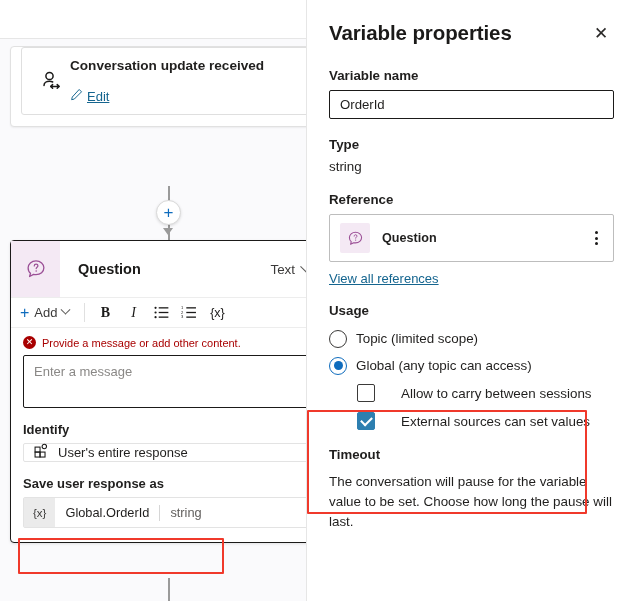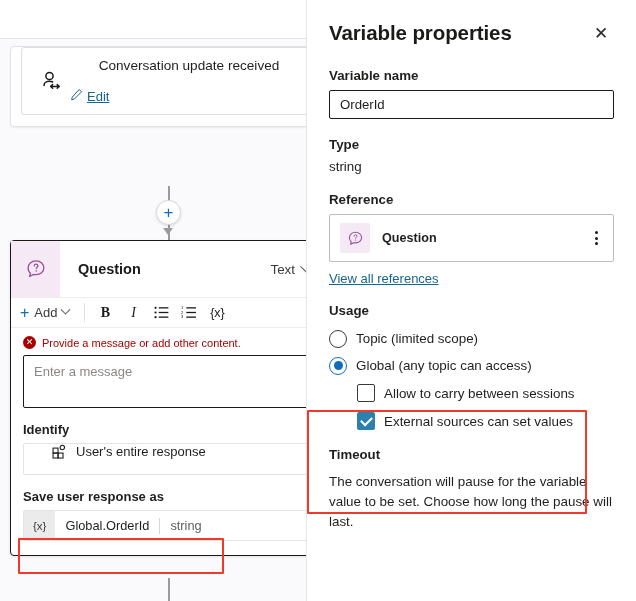--- a/index.html
+++ b/index.html
@@ -50,21 +50,21 @@
   .inner-card {
     border: 1px solid #dfdfdf; border-radius: 3px; background: #fff;
     display: flex; align-items: center; padding: 9px 10px;
     min-height: 56px;
   }
   .inner-card-icon {
     width: 38px; flex: 0 0 38px; display: flex; align-items: center; justify-content: center;
   }
   .inner-card-text { flex: 1 1 auto; }
   .inner-card-title {
-    font-size: 13.6px; font-weight: normal; color: #201f1e; line-height: 1.35; text-align: center;
+    font-size: 13.6px; font-weight: bold; color: #201f1e; line-height: 1.35;
   }
   .edit-row { display: flex; align-items: center; gap: 4px; margin-top: 12px; }
   .edit-link {
     font-size: 13px; color: #15658f; text-decoration: underline; cursor: pointer;
   }
 
   
   .connector {
     position: absolute; left: 168px; top: 186px;
     width: 2px; height: 54px; background: #9a9a9a;
@@ -126,21 +126,21 @@
   .err-text { font-size: 11px; color: #a80000; }
   .msg-box {
     border: 1px solid #1b1a19; border-radius: 2px; height: 53px;
     padding: 8px 10px; font-size: 13px; color: #8a8886; background: #fff;
   }
   .sec-label {
     font-size: 13px; font-weight: bold; color: #201f1e; margin: 14px 0 6px 0;
   }
   .pick-box {
     border: 1px solid #e3e3e3; border-radius: 2px; background: #fff;
-    height: 32px; display: flex; gap: 8px; padding: 0 28px;
+    height: 19px; display: flex; align-items: center; gap: 8px; padding: 0 10px;
     font-size: 13px; color: #201f1e; cursor: pointer;
   }
   .var-chip-wrap { position: relative; }
   .var-chip {
     border: 1px solid #e3e3e3; border-radius: 2px; background: #fff;
     height: 31px; display: flex; align-items: center; font-size: 12.8px;
   }
   .var-chip-x {
     background: #ebebeb; height: 100%; display: flex; align-items: center;
     padding: 0 9px; font-size: 11.5px; color: #3b3a39;
@@ -211,21 +211,21 @@
     flex: 0 0 18px; cursor: pointer; background: #fff;
   }
   .radio.on {
     border-color: #0f6cbd;
     display: flex; align-items: center; justify-content: center;
   }
   .radio.on::after {
     content: ""; width: 9px; height: 9px; border-radius: 50%; background: #0f6cbd;
   }
   .opt-text { font-size: 13.4px; color: #201f1e; }
-  .sub-row { display: flex; align-items: center; gap: 9px; height: 28px; margin-left: 28px; }
+  .sub-row { display: flex; align-items: center; gap: 26px; height: 28px; margin-left: 28px; }
   .cbox {
     width: 18px; height: 18px; border: 1.5px solid #3b3a39; border-radius: 2px;
     flex: 0 0 18px; background: #fff; cursor: pointer;
   }
   .cbox.on {
     background: #2d7fb0; border-color: #2d7fb0;
     display: flex; align-items: center; justify-content: center;
   }
   .cbox.on::after {
     content: ""; width: 9px; height: 5px; border-left: 2px solid #fff; border-bottom: 2px solid #fff;

